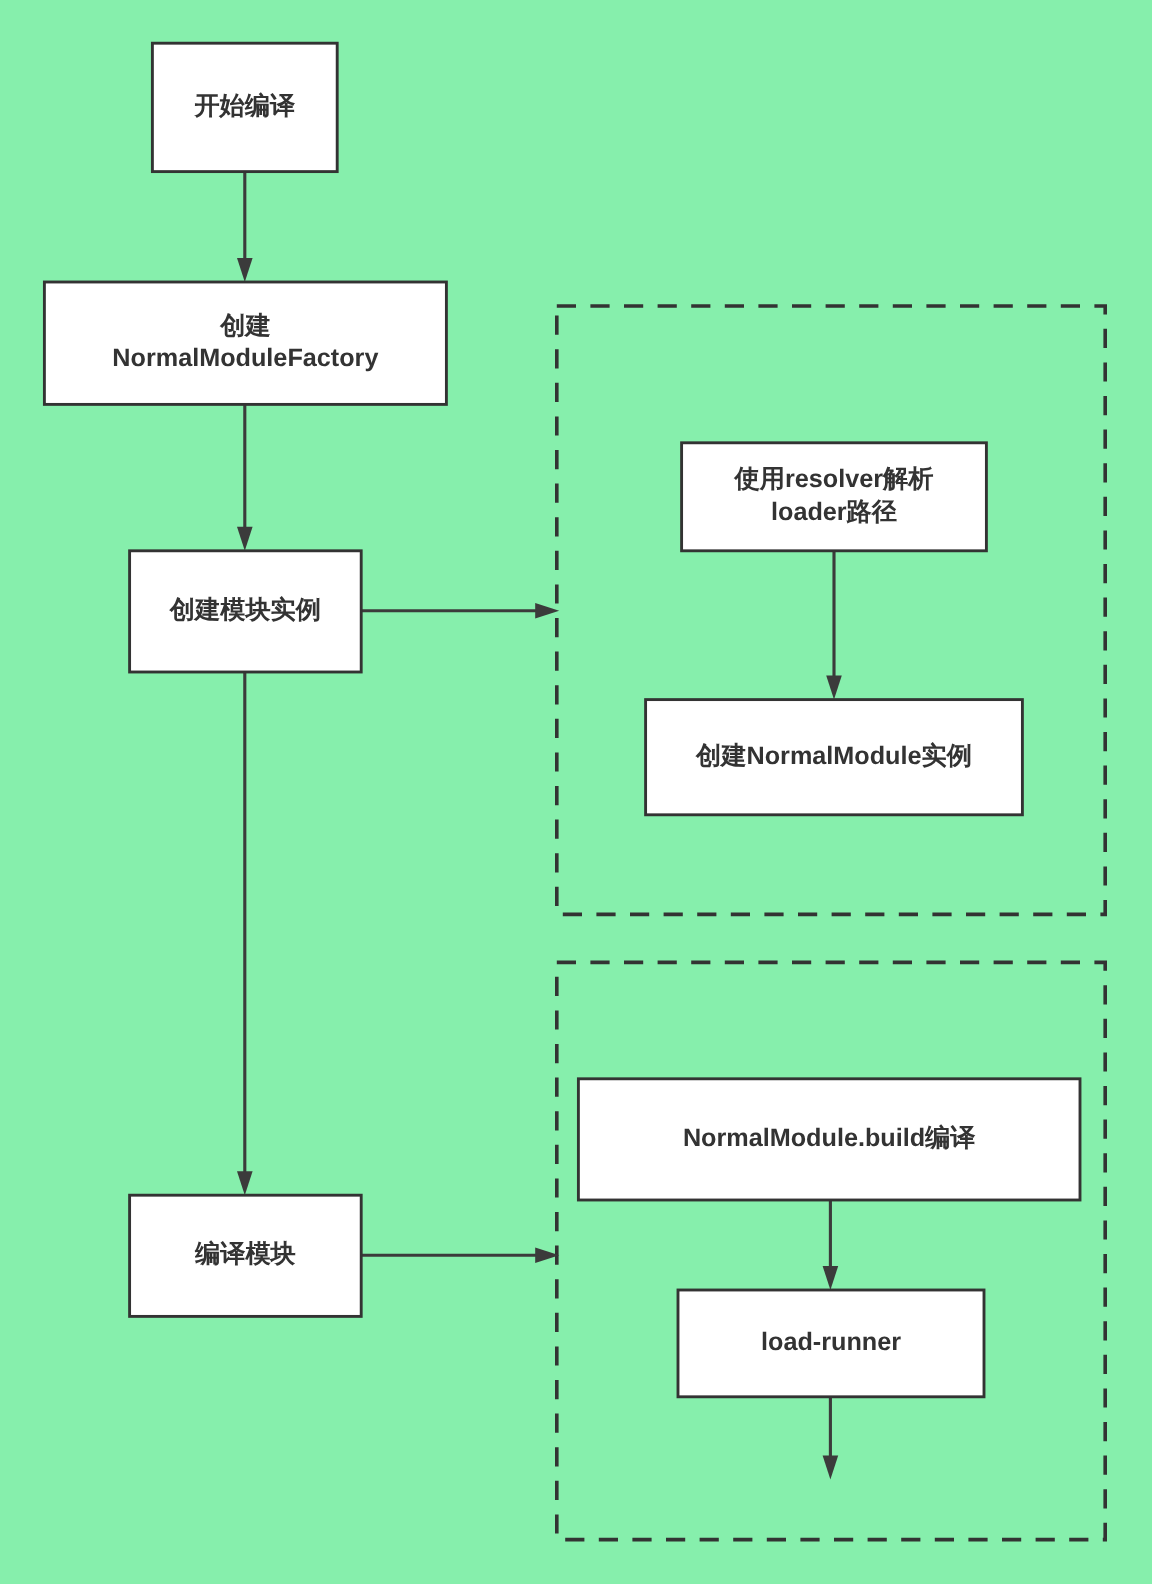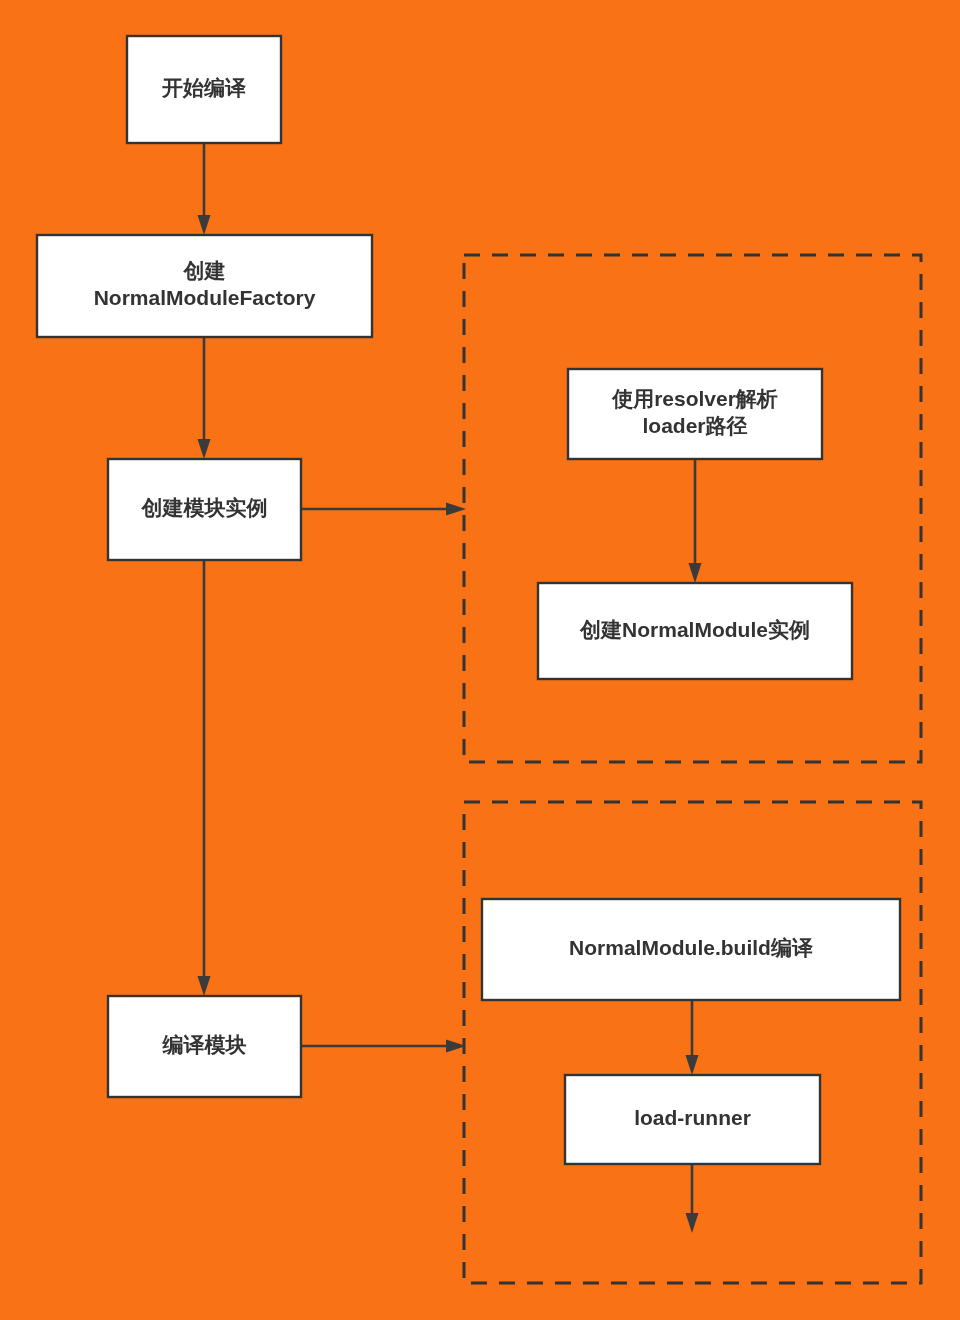--- a/index.html
+++ b/index.html
@@ -9,21 +9,21 @@
   }
   body {
     width: 960px;
     height: 1320px;
     font-family: "Liberation Sans", "DejaVu Sans", sans-serif;
   }
   #flowchart-root {
     position: relative;
     width: 960px;
     height: 1320px;
-    background: #f97316;
+    background: #86efac;
     overflow: hidden;
   }
   svg.diagram-layer {
     position: absolute;
     left: 0;
     top: 0;
     width: 960px;
     height: 1320px;
     display: block;
   }

